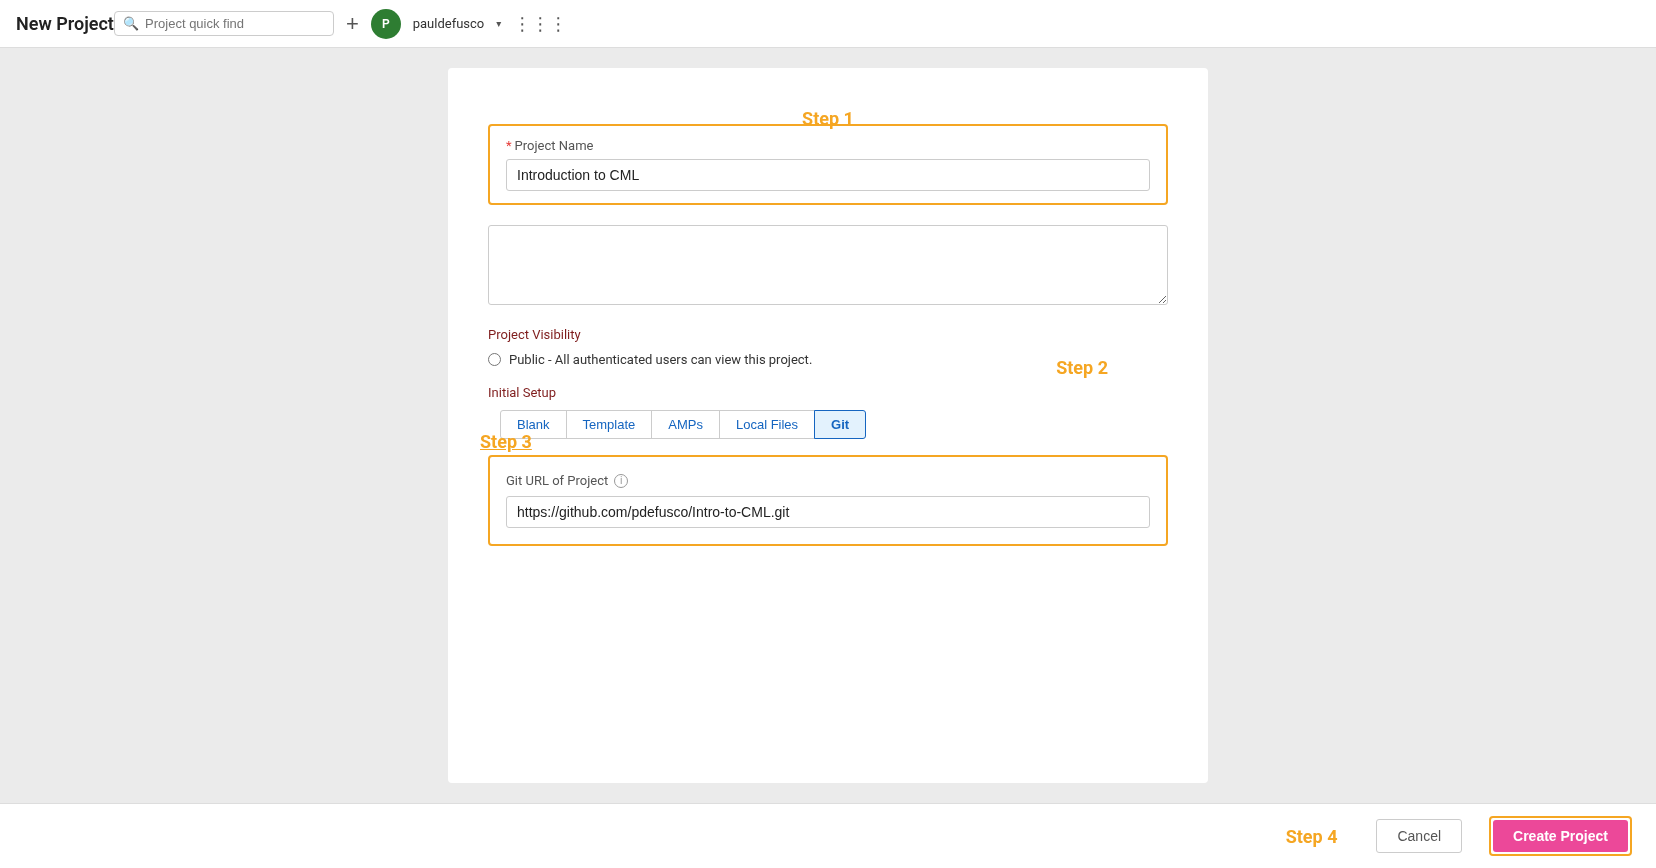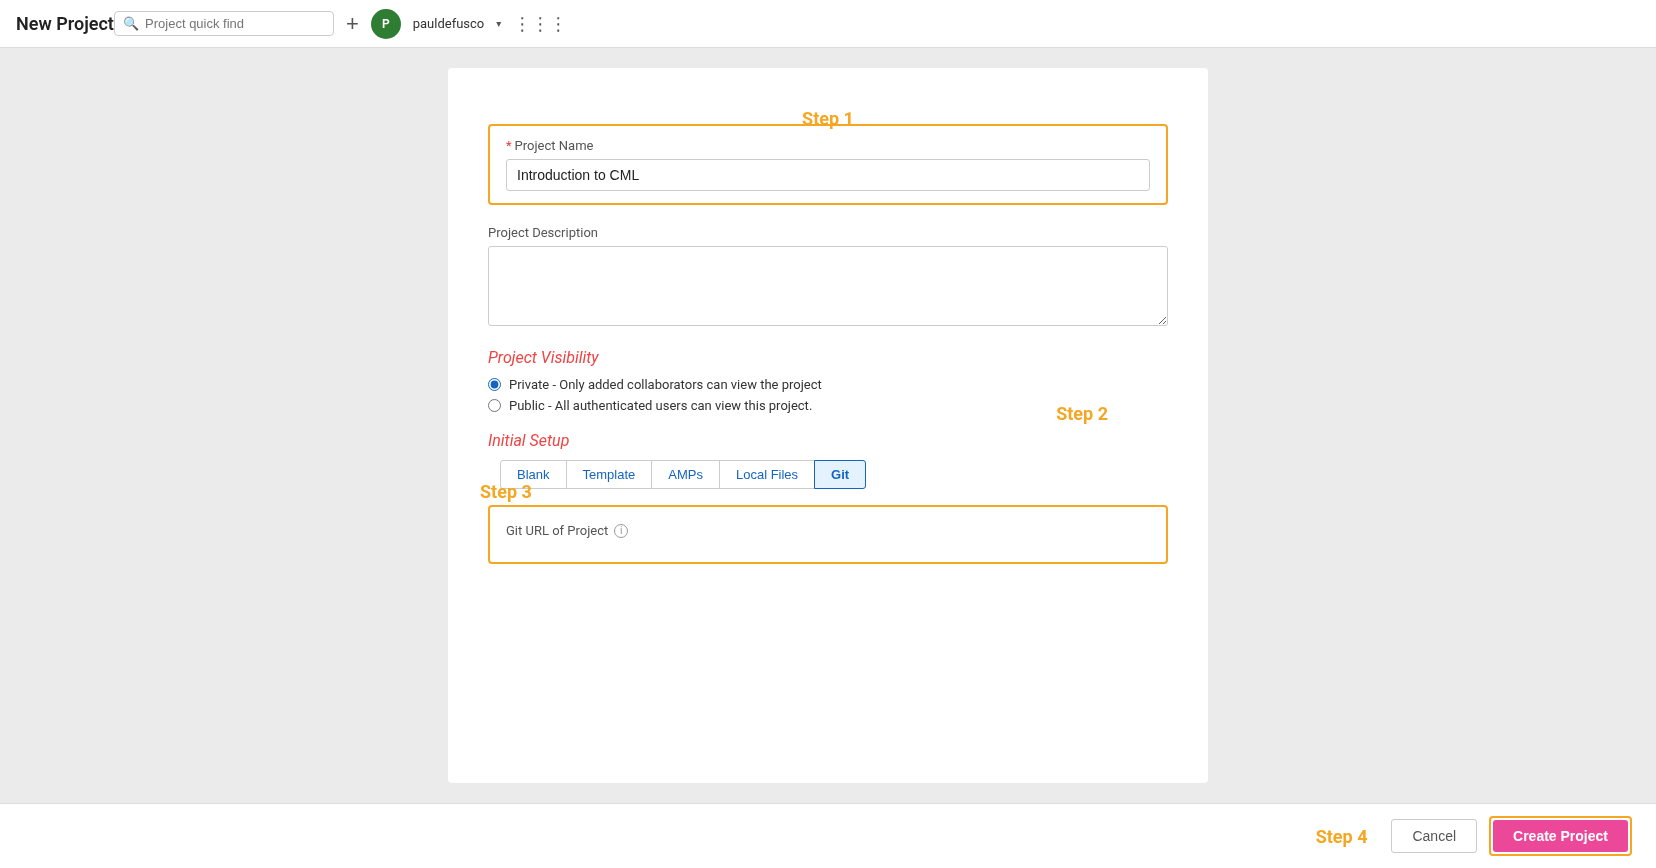--- a/index.html
+++ b/index.html
@@ -154,25 +154,24 @@
       border-radius: 3px;
       padding: 7px 10px;
       font-size: 14px;
       color: #222;
       outline: none;
       resize: vertical;
       min-height: 80px;
     }
 
     .section-label {
-      font-size: 16px;
-      color: #ef4444;
+      font-size: 13px;
+      color: #7f1d1d;
       margin-bottom: 10px;
       margin-top: 18px;
-      font-style: italic;
     }
 
     
     .radio-group {
       display: flex;
       flex-direction: column;
       gap: 6px;
       margin-bottom: 18px;
     }
     .radio-item {
@@ -242,20 +241,21 @@
       margin-top: 12px;
       position: relative;
     }
     .step3-label {
       position: absolute;
       top: -26px;
       left: -10px;
       font-size: 18px;
       color: #f5a623;
       font-weight: 700;
+      text-decoration: underline;
     }
 
     .git-url-label {
       font-size: 13px;
       color: #555;
       margin-bottom: 8px;
       display: flex;
       align-items: center;
       gap: 6px;
     }
@@ -273,21 +273,21 @@
     }
 
     
     .bottom-bar {
       background: #fff;
       border-top: 1px solid #ddd;
       display: flex;
       align-items: center;
       justify-content: flex-end;
       padding: 12px 24px;
-      gap: 12px;
+      gap: 27px;
       flex-shrink: 0;
     }
     .cancel-btn {
       background: #fff;
       border: 1px solid #ccc;
       border-radius: 3px;
       padding: 8px 20px;
       font-size: 14px;
       color: #555;
       cursor: pointer;
@@ -345,31 +345,26 @@
       <div class="step1-box">
         <div class="step-label step1-label">Step 1</div>
         <div class="field-label">
           <span class="required-star">*</span><span>Project Name</span>
         </div>
         <input type="text" class="text-input" value="Introduction to CML" style="">
       </div>
     </div>
 
     <div style="margin-top: 16px;">
-      <div class="field-label">Project Description</div>
       <textarea class="textarea-input" rows="4" style=""></textarea>
     </div>
 
     <div style="margin-top: 18px;">
       <div class="section-label">Project Visibility</div>
       <div class="radio-group">
-        <label class="radio-item">
-          <input type="radio" name="visibility" checked="" style="">
-          <span>Private - Only added collaborators can view the project</span>
-        </label>
         <label class="radio-item">
           <input type="radio" name="visibility" style="">
           <span>Public - All authenticated users can view this project.</span>
         </label>
       </div>
     </div>
 
     <div class="step2-container">
       <div class="step2-label">Step 2</div>
       <div class="setup-section">
@@ -383,20 +378,21 @@
         </div>
       </div>
     </div>
 
     <div class="step3-box">
       <div class="step3-label">Step 3</div>
       <div class="git-url-label">
         <span>Git URL of Project</span>
         <span class="info-icon">i</span>
       </div>
+      <input type="text" class="text-input" value="https://github.com/pdefusco/Intro-to-CML.git" style="">
     </div>
 
   </div>
 </div>
 
 <div class="bottom-bar">
   <span class="step4-label">Step 4</span>
   <button class="cancel-btn">Cancel</button>
   <div class="create-btn-wrapper">
     <button class="create-btn">Create Project</button>

